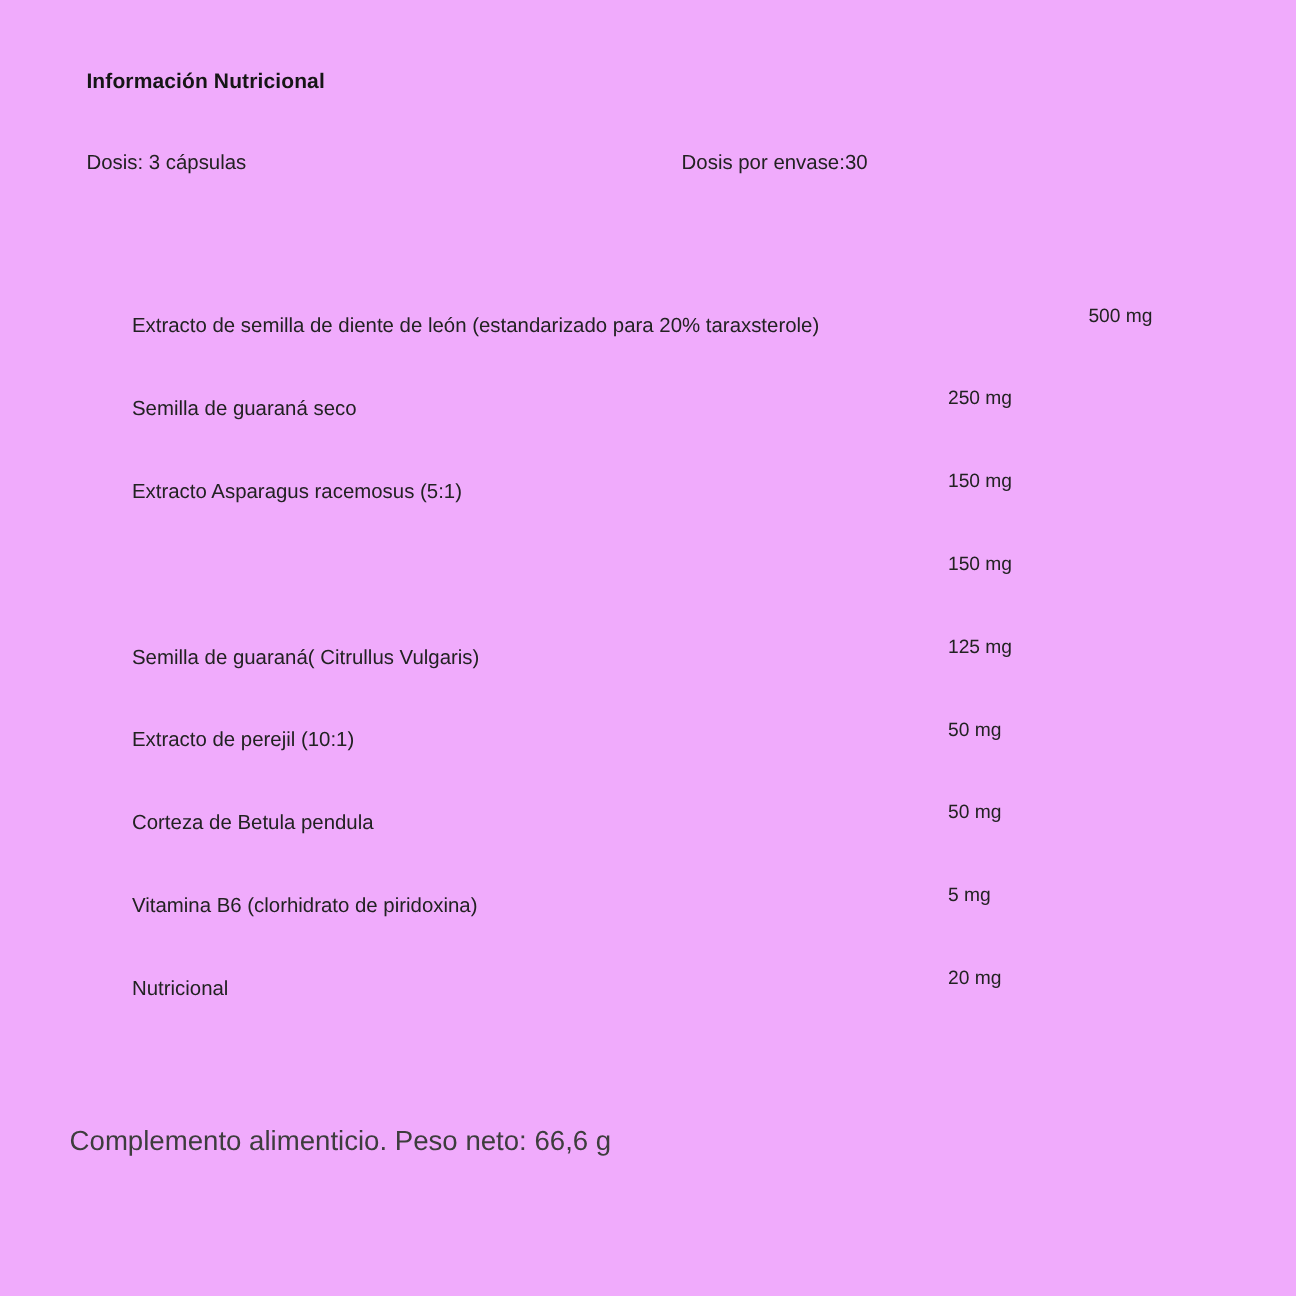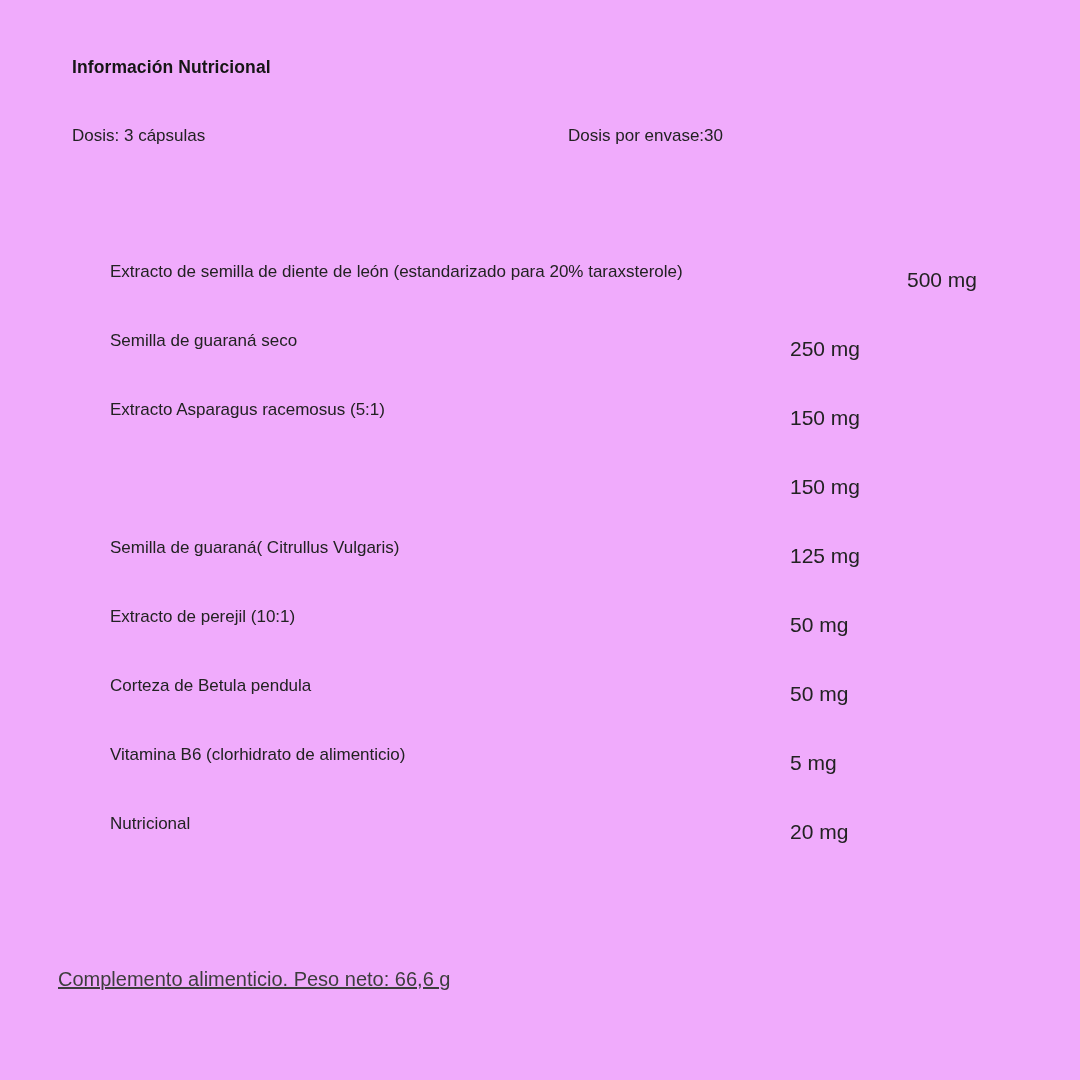--- a/index.html
+++ b/index.html
@@ -63,35 +63,34 @@
     left: 72px;
     top: 9px;
     font-size: 17px;
     color: #222222;
     white-space: nowrap;
     margin-left: 38px;
   }
   .ing-amount {
     position: absolute;
     left: 790px;
-    top: 15px;
-    font-size: 21px;
+    top: 2px;
+    font-size: 16px;
     color: #222222;
     white-space: nowrap;
   }
   .ing-row:first-child .ing-amount {
     left: 907px;
   }
   .footer-note {
     position: absolute;
     left: 58px;
-    top: 968px;
-    font-size: 20px;
+    top: 937px;
+    font-size: 23px;
     color: #3d3d3d;
-    text-decoration: underline;
   }
 </style>
 </head>
 <body>
 
 <div class="canvas">
 
   <div class="title">Información Nutricional</div>
 
   <div class="dose-row">
@@ -121,21 +120,21 @@
       </div>
       <div class="ing-row">
         <span class="ing-name">Extracto de perejil (10:1)</span>
         <span class="ing-amount">50 mg</span>
       </div>
       <div class="ing-row">
         <span class="ing-name">Corteza de Betula pendula</span>
         <span class="ing-amount">50 mg</span>
       </div>
       <div class="ing-row">
-        <span class="ing-name">Vitamina B6 (clorhidrato de alimenticio)</span>
+        <span class="ing-name">Vitamina B6 (clorhidrato de piridoxina)</span>
         <span class="ing-amount">5 mg</span>
       </div>
       <div class="ing-row">
         <span class="ing-name">Nutricional</span>
         <span class="ing-amount">20 mg</span>
       </div>
     </div>
 
   <div class="footer-note">Complemento alimenticio. Peso neto: 66,6 g</div>
 

